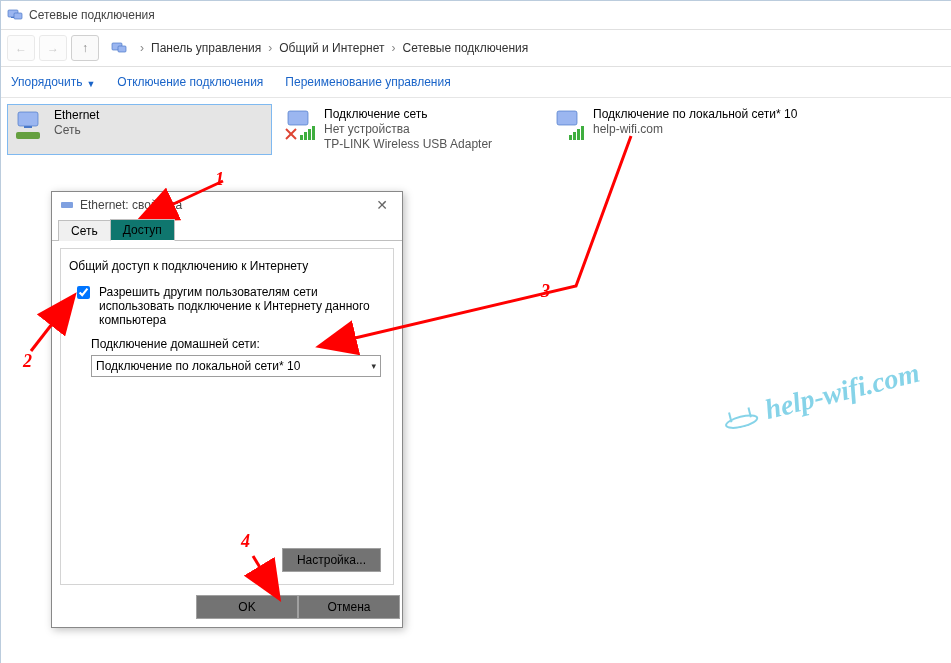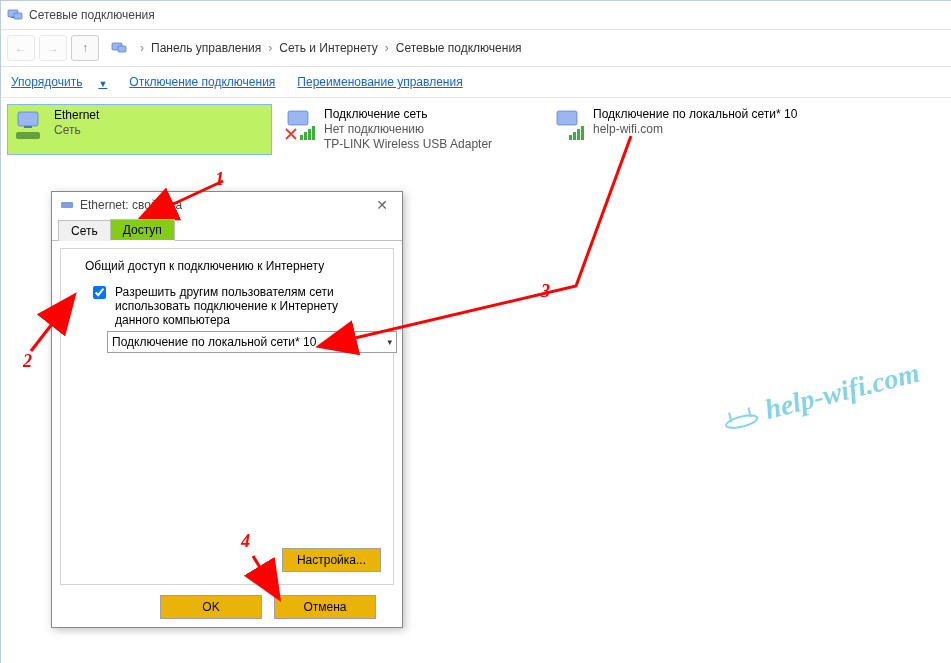--- a/index.html
+++ b/index.html
@@ -9,49 +9,49 @@
   .titlebar .tbicon{width:16px;height:16px;margin-right:6px;display:flex;}
   
   .navbar{height:36px;display:flex;align-items:center;padding:0 6px;border-bottom:1px solid #e0e0e0;}
   .navbtn{width:26px;height:24px;border:1px solid #d0d0d0;border-radius:3px;display:flex;align-items:center;justify-content:center;margin-right:4px;color:#888;background:#fafafa;}
   .navbtn.disabled{opacity:.45}
   .breadcrumb{margin-left:8px;display:flex;align-items:center;gap:4px;color:#333;}
   .bcsep{color:#888;margin:0 3px;}
   .bcfirsticon{width:18px;height:16px;display:flex;margin-right:4px;}
   
   .cmdbar{height:30px;display:flex;align-items:center;padding:0 10px;gap:22px;border-bottom:1px solid #e6e6e6;}
-  .cmdbar .cmd{color:#1a64c8;cursor:pointer;display:flex;align-items:flex-end;gap:16px;text-decoration:underline;}
+  .cmdbar .cmd{color:#1a64c8;cursor:pointer;display:flex;align-items:flex-end;gap:4px;}
   .cmdbar .cmd .caret{font-size:9px;color:#1a64c8;}
   
   .content{position:relative;display:flex;padding:6px 6px;}
   .conn{display:flex;align-items:flex-start;width:255px;padding:3px 4px;margin-right:6px;}
-  .conn.sel{background:#bef264;border:1px solid #7fb9f0;}
+  .conn.sel{background:#e5e5e5;border:1px solid #7fb9f0;}
   .connicon{width:36px;height:36px;margin-right:6px;flex:0 0 36px;}
   .conntxt{line-height:15px;}
   .conntxt .t1{}
   .conntxt .t2{color:#555;}
   .conntxt .t3{color:#555;}
   
   .dialog{position:absolute;left:50px;top:190px;width:350px;height:435px;background:#fff;border:1px solid #888;box-shadow:2px 2px 8px rgba(0,0,0,.25);}
   .dlg-title{height:26px;display:flex;align-items:center;padding:0 8px;font-size:12px;color:#444;}
   .dlg-title .dicon{width:14px;height:14px;margin-right:6px;}
   .dlg-close{margin-left:auto;color:#666;font-size:14px;padding:0 6px;}
   .tabs{display:flex;border-bottom:1px solid #bfbfbf;padding-left:6px;height:22px;align-items:flex-end;}
   .tab{border:1px solid #bfbfbf;border-bottom:none;padding:3px 12px;margin-right:-1px;background:#f0f0f0;position:relative;top:1px;font-size:12px;}
-  .tab.active{background:#84cc16;border-bottom:1px solid #fff;z-index:2;}
-  .dlg-body{position:absolute;left:8px;right:8px;top:56px;bottom:42px;border:1px solid #d4d4d4;padding:10px 24px;}
+  .tab.active{background:#0f766e;border-bottom:1px solid #fff;z-index:2;}
+  .dlg-body{position:absolute;left:8px;right:8px;top:56px;bottom:42px;border:1px solid #d4d4d4;padding:10px 8px;}
   .group-title{margin-bottom:8px;}
   .chk{display:flex;align-items:flex-start;gap:6px;margin:12px 0 4px 4px;}
   .chk input{margin-top:1px;}
   .sublabel{margin:10px 0 4px 22px;}
   .combo{margin-left:22px;width:280px;height:20px;border:1px solid #9d9d9d;display:flex;align-items:center;justify-content:space-between;padding:0 4px;background:#fff;}
   .combo .caret{font-size:9px;color:#333;}
-  .btn{border:1px solid #a0a0a0;background:#eab308;height:22px;padding:0 14px;display:inline-flex;align-items:center;justify-content:center;}
+  .btn{border:1px solid #a0a0a0;background:#737373;height:22px;padding:0 14px;display:inline-flex;align-items:center;justify-content:center;}
   .settingsbtn{position:absolute;right:12px;bottom:12px;}
-  .dlg-foot{position:absolute;bottom:8px;right:26px;display:flex;gap:12px;align-items:flex-end;}
+  .dlg-foot{position:absolute;bottom:8px;right:2px;display:flex;gap:0;align-items:flex-end;}
   .dlg-foot .btn{min-width:72px;}
   
   .callout{position:absolute;color:#f00;font:italic bold 18px Georgia,serif;}
   .watermark{position:absolute;right:30px;top:380px;color:#79cfe6;font:italic 700 28px Georgia,serif;transform:rotate(-14deg);display:flex;align-items:center;gap:6px;opacity:.9;}
   .routericon{width:40px;height:22px;}
   
   .arrows{position:absolute;left:0;top:0;width:951px;height:663px;pointer-events:none;}
   
   .moni{fill:#9bb6f0;stroke:#4a79c9;stroke-width:.7}
   .bars rect{fill:#3fae3f}
@@ -79,21 +79,21 @@
   <div class="breadcrumb">
     <span class="bcfirsticon">
       <svg viewBox="0 0 16 16">
             <rect class="moni" x="1" y="3" width="10" height="7" rx="1"></rect>
             <rect class="moni" x="7" y="6" width="8" height="6" rx="1"></rect>
           </svg>
     </span>
     <span class="bcsep">›</span>
     <span>Панель управления</span>
     <span class="bcsep">›</span>
-    <span>Сеть и Интернету</span>
+    <span>Общий и Интернет</span>
     <span class="bcsep">›</span>
     <span>Сетевые подключения</span>
   </div>
 </div>
 
 <div class="cmdbar">
   <span class="cmd">
         <span>Упорядочить</span>
         <span class="caret">▼</span>
       </span>
@@ -128,21 +128,21 @@
         <g class="bars">
               <rect x="18" y="28" width="3" height="5"></rect>
               <rect x="22" y="25" width="3" height="8"></rect>
               <rect x="26" y="22" width="3" height="11"></rect>
               <rect x="30" y="19" width="3" height="14"></rect>
             </g>
       </svg>
     </div>
     <div class="conntxt">
       <div class="t1">Подключение сеть</div>
-      <div class="t2">Нет подключению</div>
+      <div class="t2">Нет устройства</div>
       <div class="t3">TP-LINK Wireless USB Adapter</div>
     </div>
   </div>
 
   <div class="conn">
     <div class="connicon">
       <svg viewBox="0 0 36 36">
         <rect class="moni" x="6" y="4" width="20" height="14" rx="2"></rect>
         <g class="bars">
               <rect x="18" y="28" width="3" height="5"></rect>
@@ -170,20 +170,21 @@
   <div class="tabs">
     <div class="tab">Сеть</div>
     <div class="tab active">Доступ</div>
   </div>
   <div class="dlg-body">
     <div class="group-title">Общий доступ к подключению к Интернету</div>
     <label class="chk">
       <input type="checkbox" checked="" style="">
       <span>Разрешить другим пользователям сети использовать подключение к Интернету данного компьютера</span>
     </label>
+    <div class="sublabel">Подключение домашней сети:</div>
     <div class="combo">
       <span>Подключение по локальной сети* 10</span>
       <span class="caret">▾</span>
     </div>
     <div class="btn settingsbtn">Настройка...</div>
   </div>
   <div class="dlg-foot">
     <div class="btn">OK</div>
     <div class="btn">Отмена</div>
   </div>

